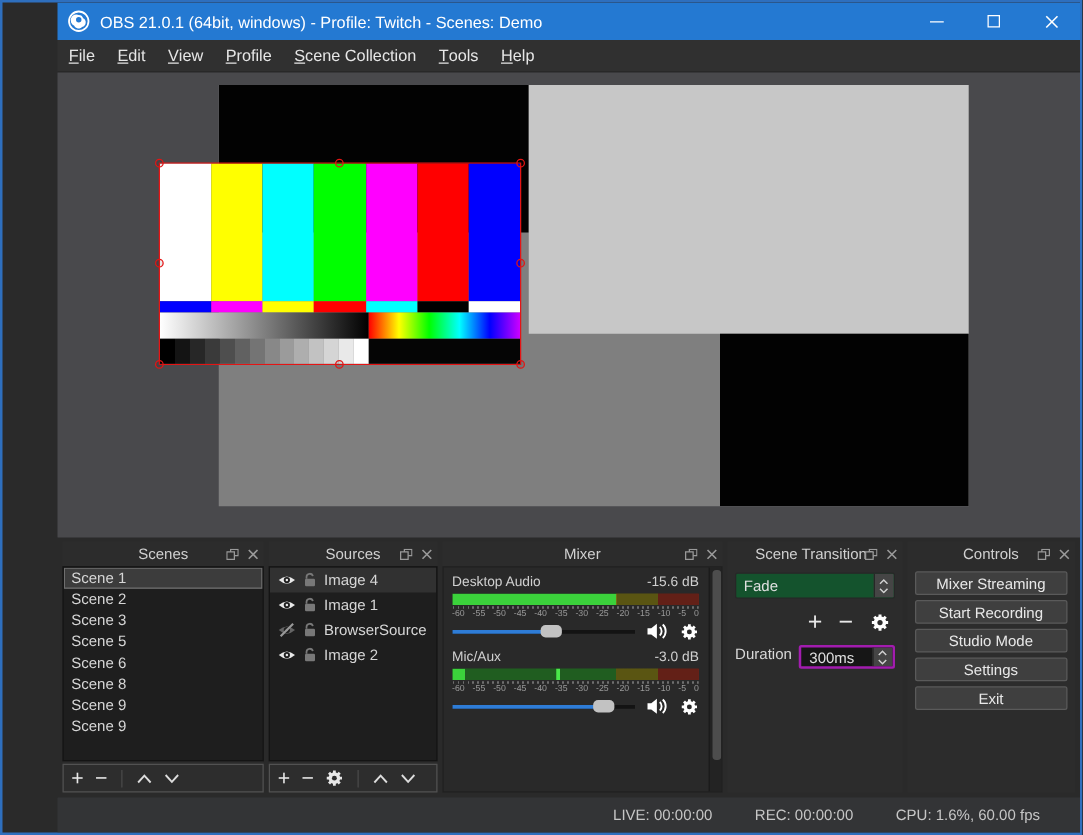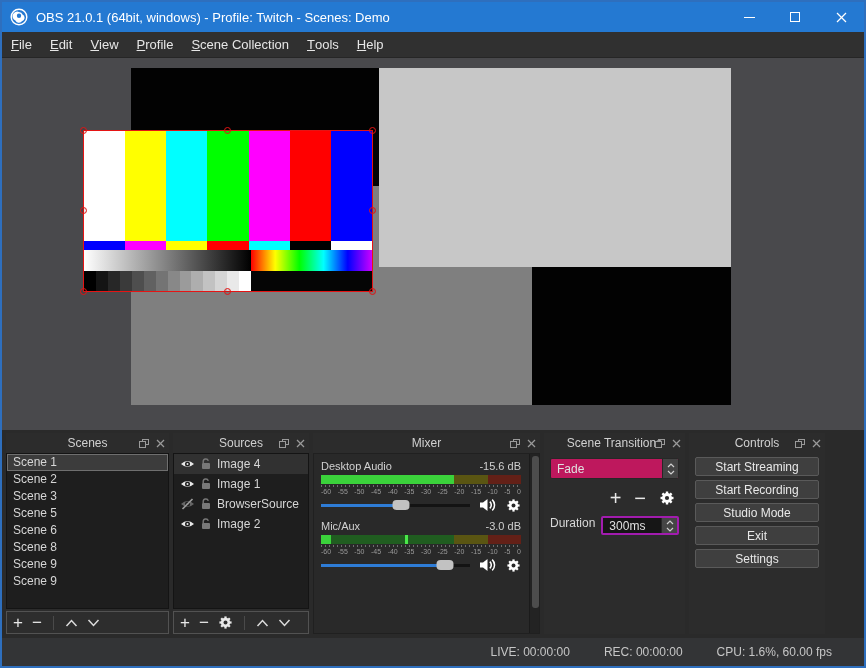--- a/index.html
+++ b/index.html
@@ -1,18 +1,18 @@
 <!DOCTYPE html>
 <html><head>
 <meta charset="utf-8">
 <style>
   * { margin:0; padding:0; box-sizing:border-box; }
   html,body { background:#1a1a1a; font-family:"Liberation Sans", sans-serif; }
   .window { width:866px; height:668px; border:2px solid #2e6fbe; background:#2a2a2a;
-            display:flex; flex-direction:column; overflow:hidden; }
+            display:flex; flex-direction:column; overflow:hidden;padding-left:44px; }
 
   
   .titlebar { height:30px; background:#2479d2; display:flex; align-items:center; flex:0 0 auto; }
   .titlebar .logo { margin:0 8px 0 8px; display:flex; }
   .titlebar .title { color:#ffffff; font-size:13px; }
   .win-btns { margin-left:auto; display:flex; height:100%; }
   .win-btn { width:46px; height:100%; display:flex; align-items:center; justify-content:center; }
   .glyph-min { width:11px; height:1px; background:#fff; }
   .glyph-max { width:10px; height:10px; border:1px solid #fff; }
 
@@ -88,21 +88,21 @@
   .fader-track { position:absolute; left:0; right:0; top:4.5px; height:3px; background:#131313; }
   .fader-fill { position:absolute; left:0; top:4.5px; height:3px; background:#2e7cd6; }
   .fader-handle { position:absolute; top:1px; width:17px; height:10px; background:#c2c2c2; border-radius:4px; transform:translateX(-50%); }
   .mix-icon { margin-left:9px; display:flex; }
   .mix-ch + .mix-ch { margin-top:9px; }
   .mix-scroll { position:absolute; right:0; top:0; bottom:0; width:10px; background:#232323; border-left:1px solid #1b1b1b; }
   .mix-thumb { position:absolute; left:1.5px; top:2px; width:7px; height:85%; background:#4d4d4d; border-radius:3px; }
 
   
   .trans-body { flex:1 1 auto; padding:5px 6px; }
-  .combo { display:flex; height:21px; background:#be185d; border:1px solid #272727; border-radius:2px; overflow:hidden; }
+  .combo { display:flex; height:21px; background:#14532d; border:1px solid #272727; border-radius:2px; overflow:hidden; }
   .combo-text { flex:1; font-size:12px; color:#e0e0e0; display:flex; align-items:center; padding-left:6px; }
   .spin { width:16px; background:#454545; border-left:1px solid #272727; display:flex; flex-direction:column;
           align-items:center; justify-content:center; gap:2px; }
   .trans-icons { margin-top:8px; display:flex; justify-content:flex-end; align-items:center; gap:13px; padding-right:4px; height:22px; }
   .trans-icons .tb-icon { font-size:20px; }
   .duration-row { margin-top:7px; display:flex; align-items:flex-start; }
   .duration-label { font-size:12px; color:#d8d8d8; flex:0 0 auto; }
   .spinbox { margin-left:6px; flex:1; height:19px; background:#161616; border:2px solid #a21caf; border-radius:2px;
              display:flex; overflow:hidden; }
   .spinbox-text { flex:1; font-size:12px; color:#e0e0e0; display:flex; align-items:center; padding-left:6px; }
@@ -580,25 +580,25 @@
               <rect x="0.5" y="2.5" width="6" height="6" fill="#2c2c2c" stroke="#9a9a9a"></rect>
             </svg>
           <svg width="9" height="9" viewBox="0 0 9 9">
               <line x1="1" y1="1" x2="8" y2="8" stroke="#9a9a9a" stroke-width="1.3"></line>
               <line x1="8" y1="1" x2="1" y2="8" stroke="#9a9a9a" stroke-width="1.3"></line>
             </svg>
         </span>
       </div>
       <div class="controls-body">
 
-      <button class="ctl-btn">Start Streaming</button>
+      <button class="ctl-btn">Mixer Streaming</button>
           <button class="ctl-btn">Start Recording</button>
           <button class="ctl-btn">Studio Mode</button>
+          <button class="ctl-btn">Settings</button>
           <button class="ctl-btn">Exit</button>
-          <button class="ctl-btn">Settings</button>
         </div>
     </div>
   </div>
 
   <div class="statusbar">
     <span>LIVE: 00:00:00</span>
     <span>REC: 00:00:00</span>
     <span>CPU: 1.6%, 60.00 fps</span>
   </div>
 </div>

